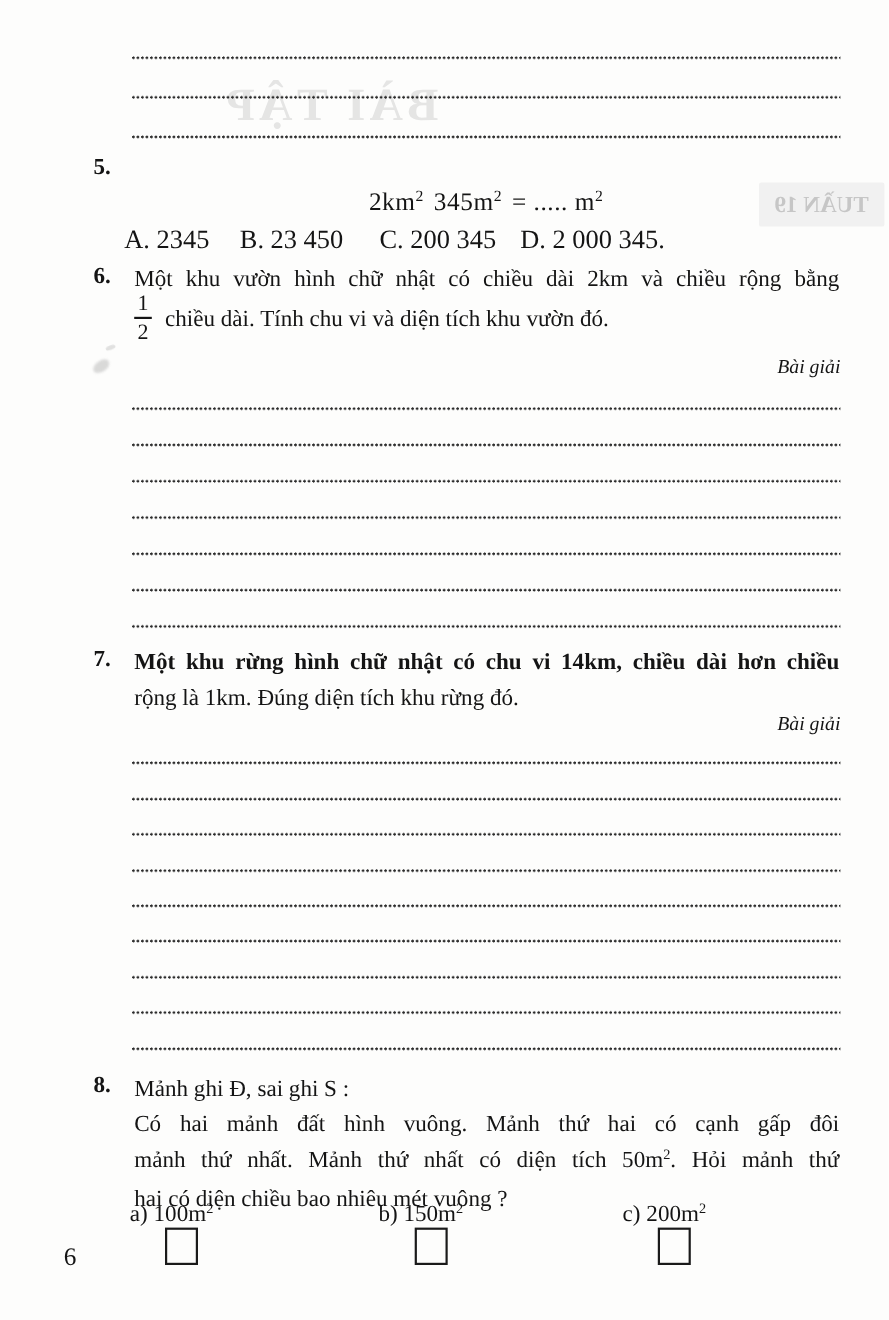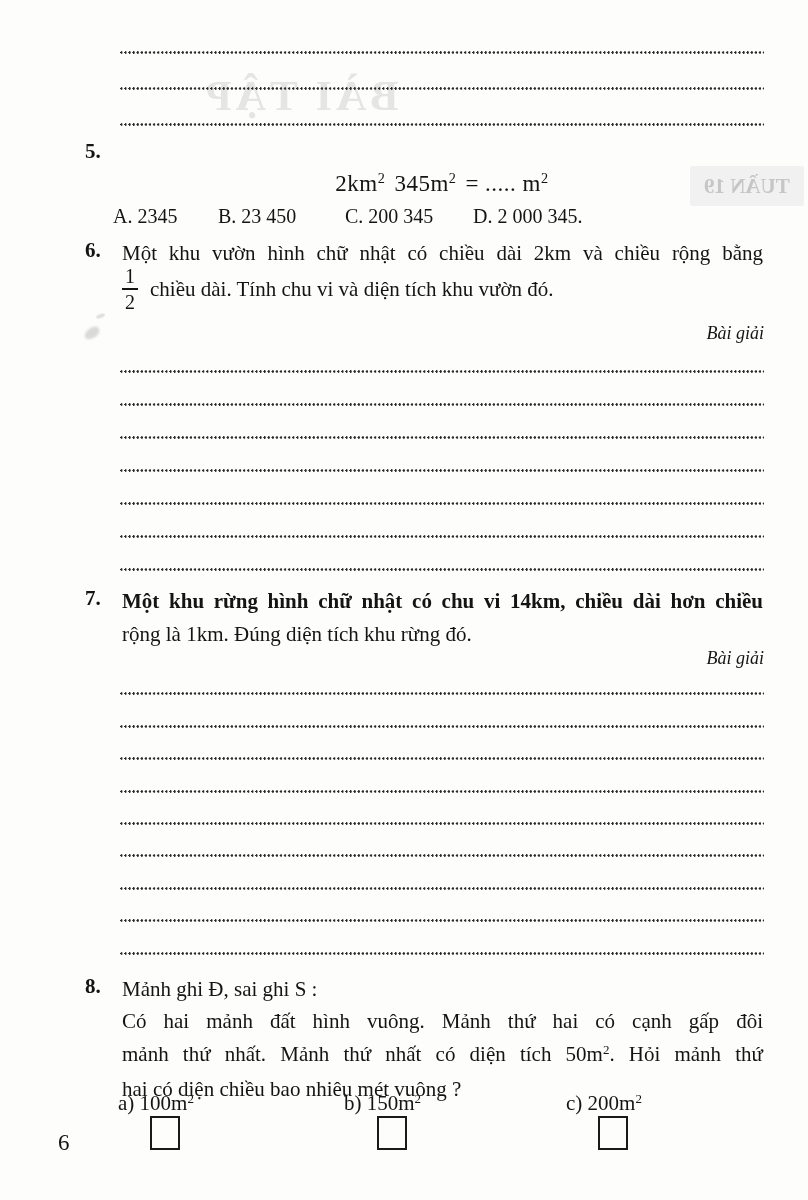--- a/index.html
+++ b/index.html
@@ -40,21 +40,21 @@
           font-size:20px; line-height:1.1; margin-right:12px; }
   .frac-bar { width:100%; border-top:2px solid #141414; margin:1px 0; height:0; }
   .frac-part { padding:0 3px; }
 
   
   .choice-group { display:inline-flex; align-items:center; font-size:21px;flex-direction:column; }
   .checkbox { display:inline-block; width:26px; height:30px;
               border:2.5px solid #1a1a1a; margin-left:19px; background:transparent; }
 
   
-  .option { font-size:20px; white-space:nowrap; }
+  .option { font-size:24px; white-space:nowrap; }
 
   
   .bleed-title {
     font-weight:bold; font-size:42px; letter-spacing:4px;
     color:rgba(182,182,182,.34); transform:scaleX(-1);
     user-select:none;
   }
   .bleed-badge {
     width:114px; height:40px; background:rgba(208,208,208,.26);
     display:flex; align-items:center; justify-content:center;

